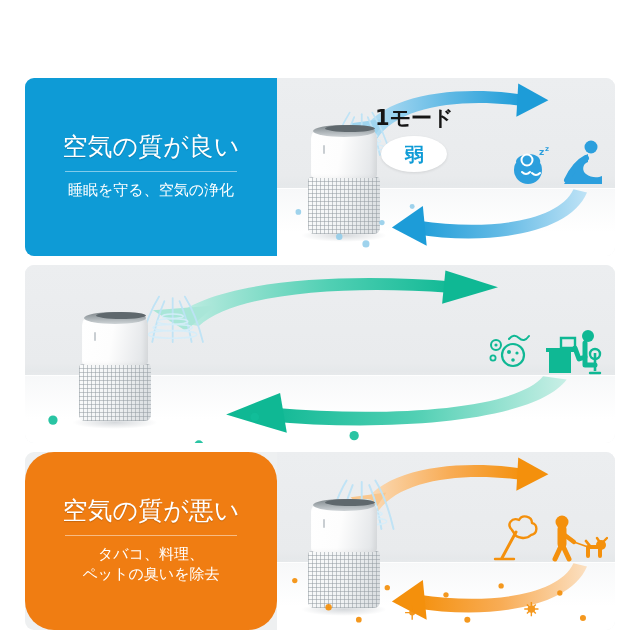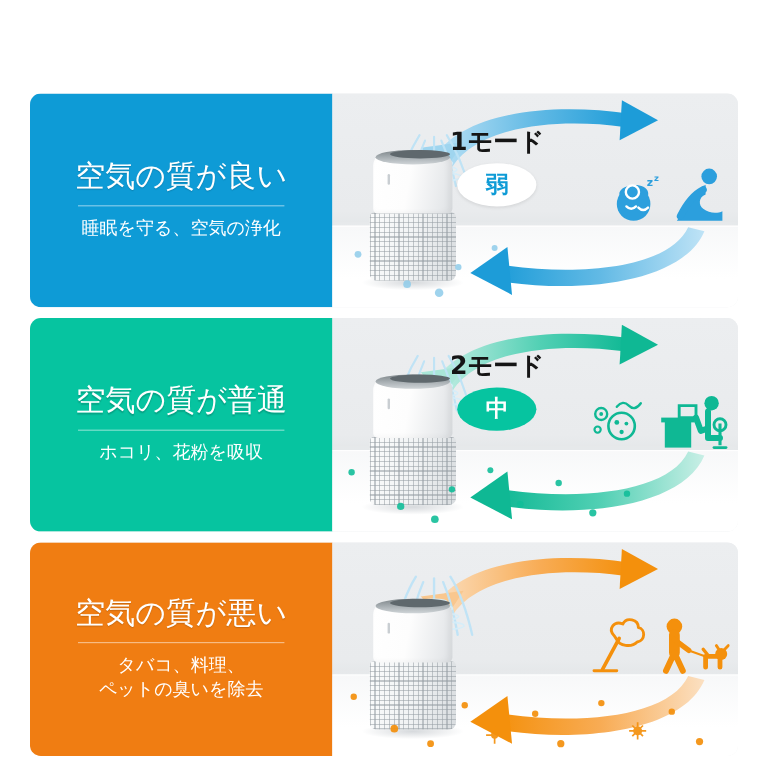--- a/index.html
+++ b/index.html
@@ -326,25 +326,20 @@
           <svg width="50" height="50" viewBox="0 0 50 50">
             <circle cx="33" cy="9" r="6.5" fill="#2C9FDD"></circle>
             <path d="M30,16 C22,20 17,30 12,38 L6,46 L44,46 L44,38 C40,40 33,40 28,36 C24,33 24,26 30,24 Z" fill="#2C9FDD"></path>
             <path d="M28,20 C20,24 14,32 9,42" stroke="#2C9FDD" stroke-width="6" fill="none" stroke-linecap="round"></path>
           </svg>
         </div>
       </div>
     </div>
 
     <div class="row">
-      <div class="panel" style="background:#06C4A0;">
-        <div class="panel-title">空気の質が普通</div>
-        <div class="panel-rule"></div>
-        <div class="panel-sub">ホコリ、花粉を吸収</div>
-      </div>
 
       <div class="stage">
         <div class="floor-shade"></div>
         <div class="floor"></div>
 
         <svg class="arc arc-top" viewBox="0 0 280 90" preserveAspectRatio="none">
           <defs>
             <linearGradient id="g2t" x1="0" y1="0" x2="1" y2="0">
               <stop offset="0%" stop-color="#C9EFE6"></stop>
               <stop offset="55%" stop-color="#52D0B4"></stop>
@@ -401,24 +396,20 @@
             <circle cx="112" cy="56" r="3"></circle>
             <circle cx="96" cy="84" r="3.6"></circle>
             <circle cx="148" cy="38" r="2.8"></circle>
             <circle cx="176" cy="70" r="3.2"></circle>
             <circle cx="212" cy="50" r="3"></circle>
             <circle cx="244" cy="78" r="3.4"></circle>
             <circle cx="276" cy="60" r="3"></circle>
           </g>
         </svg>
 
-        <div class="mode-block">
-          <div class="mode-label">2モード</div>
-          <div class="mode-badge badge-mid">中</div>
-        </div>
 
         <div class="icons">
           <svg width="54" height="44" viewBox="0 0 54 44">
             <circle cx="9" cy="14" r="5" fill="none" stroke="#0FB894" stroke-width="2"></circle>
             <circle cx="9" cy="14" r="1.6" fill="#0FB894"></circle>
             <circle cx="6" cy="27" r="2.6" fill="none" stroke="#0FB894" stroke-width="1.8"></circle>
             <circle cx="26" cy="24" r="11" fill="none" stroke="#0FB894" stroke-width="2.2"></circle>
             <circle cx="22" cy="21" r="2" fill="#0FB894"></circle>
             <circle cx="30" cy="22" r="1.6" fill="#0FB894"></circle>
             <circle cx="26" cy="29" r="1.8" fill="#0FB894"></circle>
@@ -433,21 +424,21 @@
             <path d="M40,30 L40,38 L50,38" stroke="#0FB894" stroke-width="5" fill="none" stroke-linecap="round" stroke-linejoin="round"></path>
             <path d="M50,26 L50,44" stroke="#0FB894" stroke-width="2.6" fill="none"></path>
             <circle cx="50" cy="27" r="5" fill="none" stroke="#0FB894" stroke-width="2.4"></circle>
             <path d="M45,46 L55,46" stroke="#0FB894" stroke-width="2.4" stroke-linecap="round"></path>
           </svg>
         </div>
       </div>
     </div>
 
     <div class="row">
-      <div class="panel" style="background:#F07D12;">
+      <div class="panel" style="background:#F07D12;border-radius:29px;">
         <div class="panel-title">空気の質が悪い</div>
         <div class="panel-rule"></div>
         <div class="panel-sub">タバコ、料理、</div>
         <div class="panel-sub">ペットの臭いを除去</div>
       </div>
 
       <div class="stage">
         <div class="floor-shade"></div>
         <div class="floor"></div>
 

